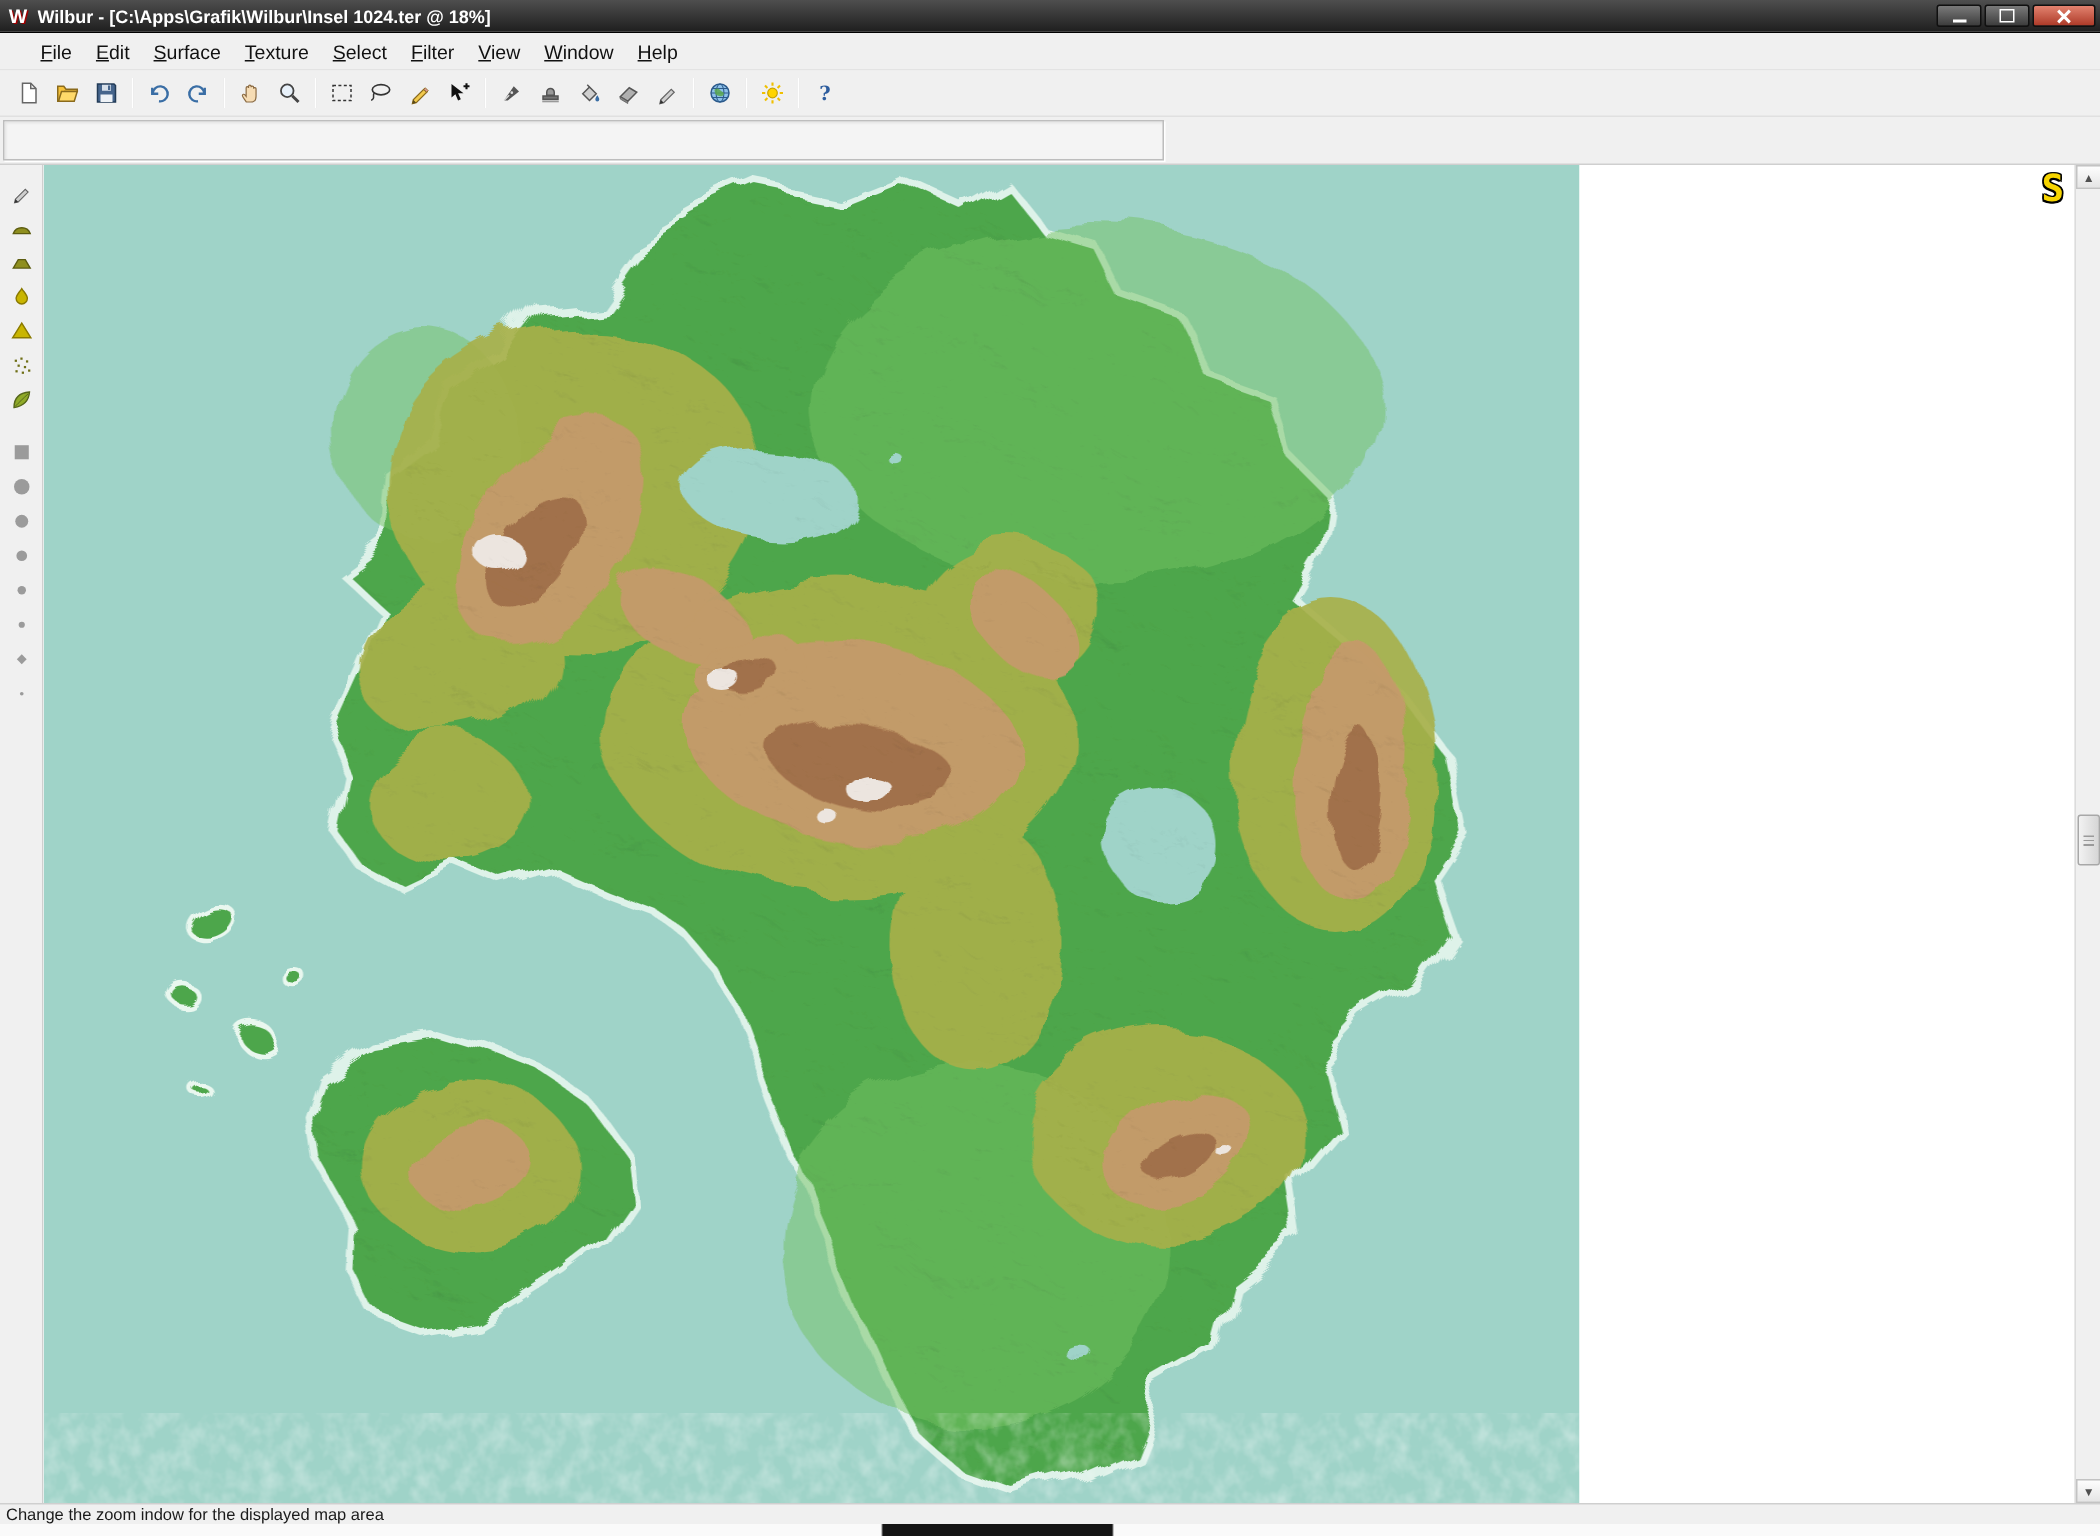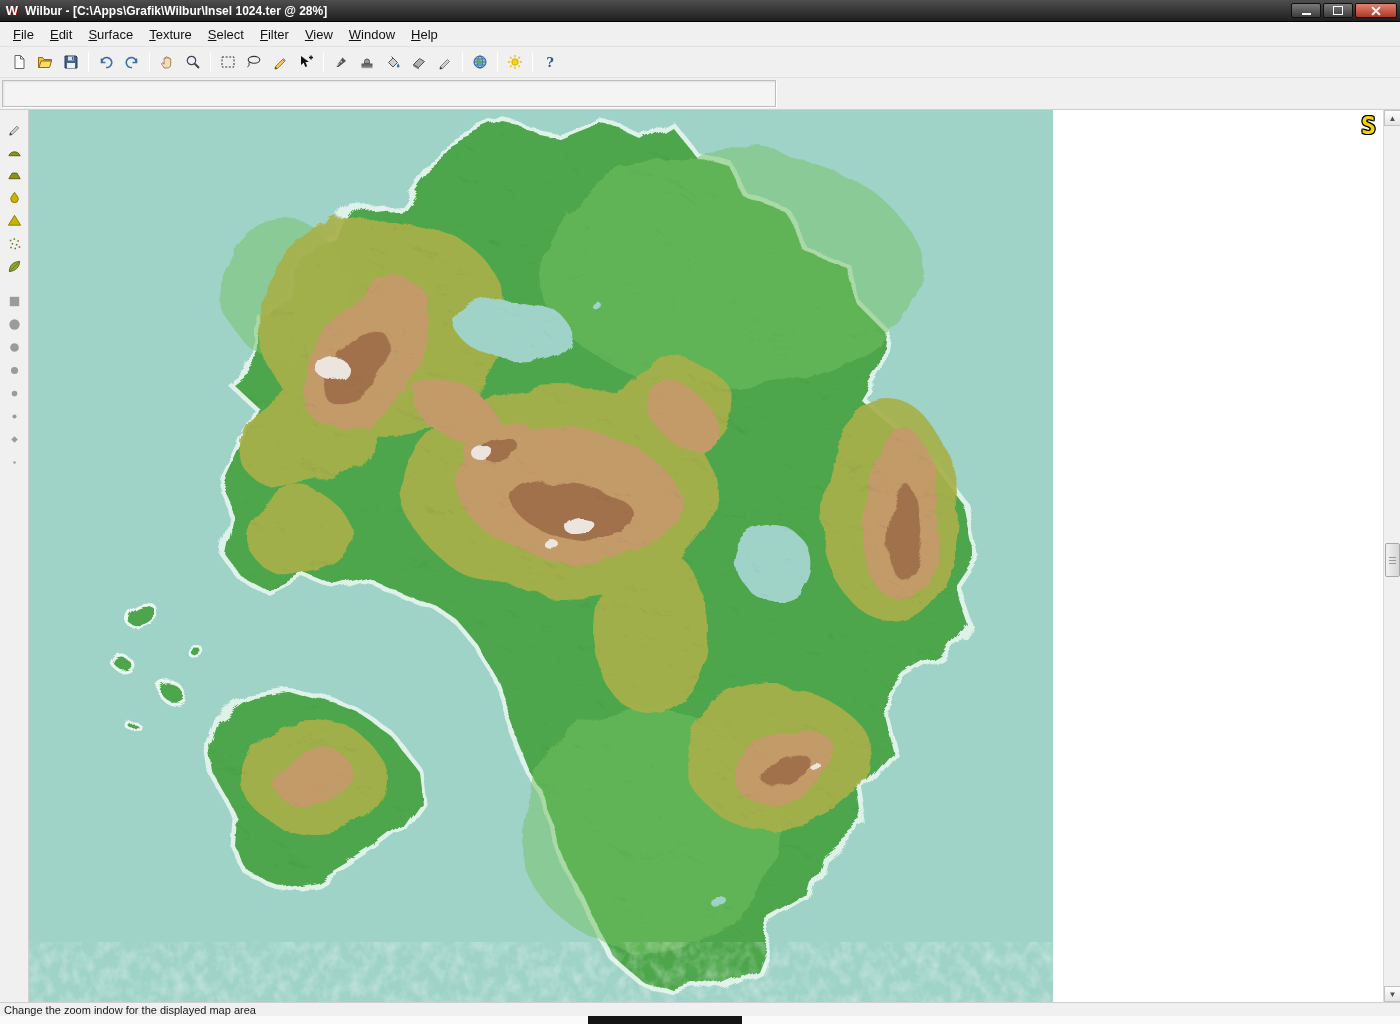--- a/index.html
+++ b/index.html
@@ -14,21 +14,21 @@
   .winbtns { display:flex; align-items:center; gap:2px; }
   .winbtn { width:30px; height:15px; border:1px solid #101010; background:linear-gradient(#7a7a7a,#3c3c3c); display:flex; align-items:center; justify-content:center; position:relative; border-radius:2px; }
   .winbtn.close { width:42px; background:linear-gradient(#e2826f,#ad3a28); }
   .wb-min::after { content:""; width:9px; height:2px; background:#fff; display:block; margin-top:7px; }
   .wb-max::after { content:""; width:8px; height:7px; border:1px solid #fff; display:block; }
   .wb-x::before, .wb-x::after { content:""; position:absolute; left:50%; top:50%; width:11px; height:2px; background:#fff; }
   .wb-x::before { transform:translate(-50%,-50%) rotate(45deg); }
   .wb-x::after  { transform:translate(-50%,-50%) rotate(-45deg); }
 
   
-  .menubar { height:25px; background:#f0f0f0; display:flex; align-items:center; font-size:13px; color:#111; padding-left:5px; border-bottom:1px solid #e3e3e3; flex:0 0 auto; }
+  .menubar { height:25px; background:#f0f0f0; display:flex; align-items:center; font-size:13px; color:#111; padding-left:19px; border-bottom:1px solid #e3e3e3; flex:0 0 auto; }
   .menu-item { padding:3px 8px; }
 
   
   .toolbar { height:31px; background:#f0f0f0; display:flex; align-items:center; padding-left:6px; border-bottom:1px solid #e0e0e0; flex:0 0 auto; }
   .tbtn { width:24px; height:24px; display:flex; align-items:center; justify-content:center; margin:0 1px; border:1px solid transparent; border-radius:2px; }
   .tsep { width:1px; height:20px; background:#c6c6c6; border-right:1px solid #fff; margin:0 4px; }
   .ic { display:block; }
 
   
   .subbar { height:32px; background:#f0f0f0; position:relative; border-bottom:1px solid #cfcfcf; flex:0 0 auto; }
@@ -59,21 +59,21 @@
   .bottomstrip { height:8px; background:#fafafa; position:relative; flex:0 0 auto; }
   .taskbar-frag { position:absolute; left:588px; top:0; width:154px; height:8px; background:#141414; }
 </style>
 </head>
 <body>
 
 <div id="window">
 
   <div class="titlebar">
     <div class="app-icon">W</div>
-    <div class="title-text">Wilbur - [C:\Apps\Grafik\Wilbur\Insel 1024.ter @ 28%]</div>
+    <div class="title-text">Wilbur - [C:\Apps\Grafik\Wilbur\Insel 1024.ter @ 18%]</div>
     <div class="winbtns">
       <div class="winbtn">
           <span class="wb-min"></span>
         </div>
       <div class="winbtn">
           <span class="wb-max"></span>
         </div>
       <div class="winbtn close">
           <span class="wb-x"></span>
         </div>

